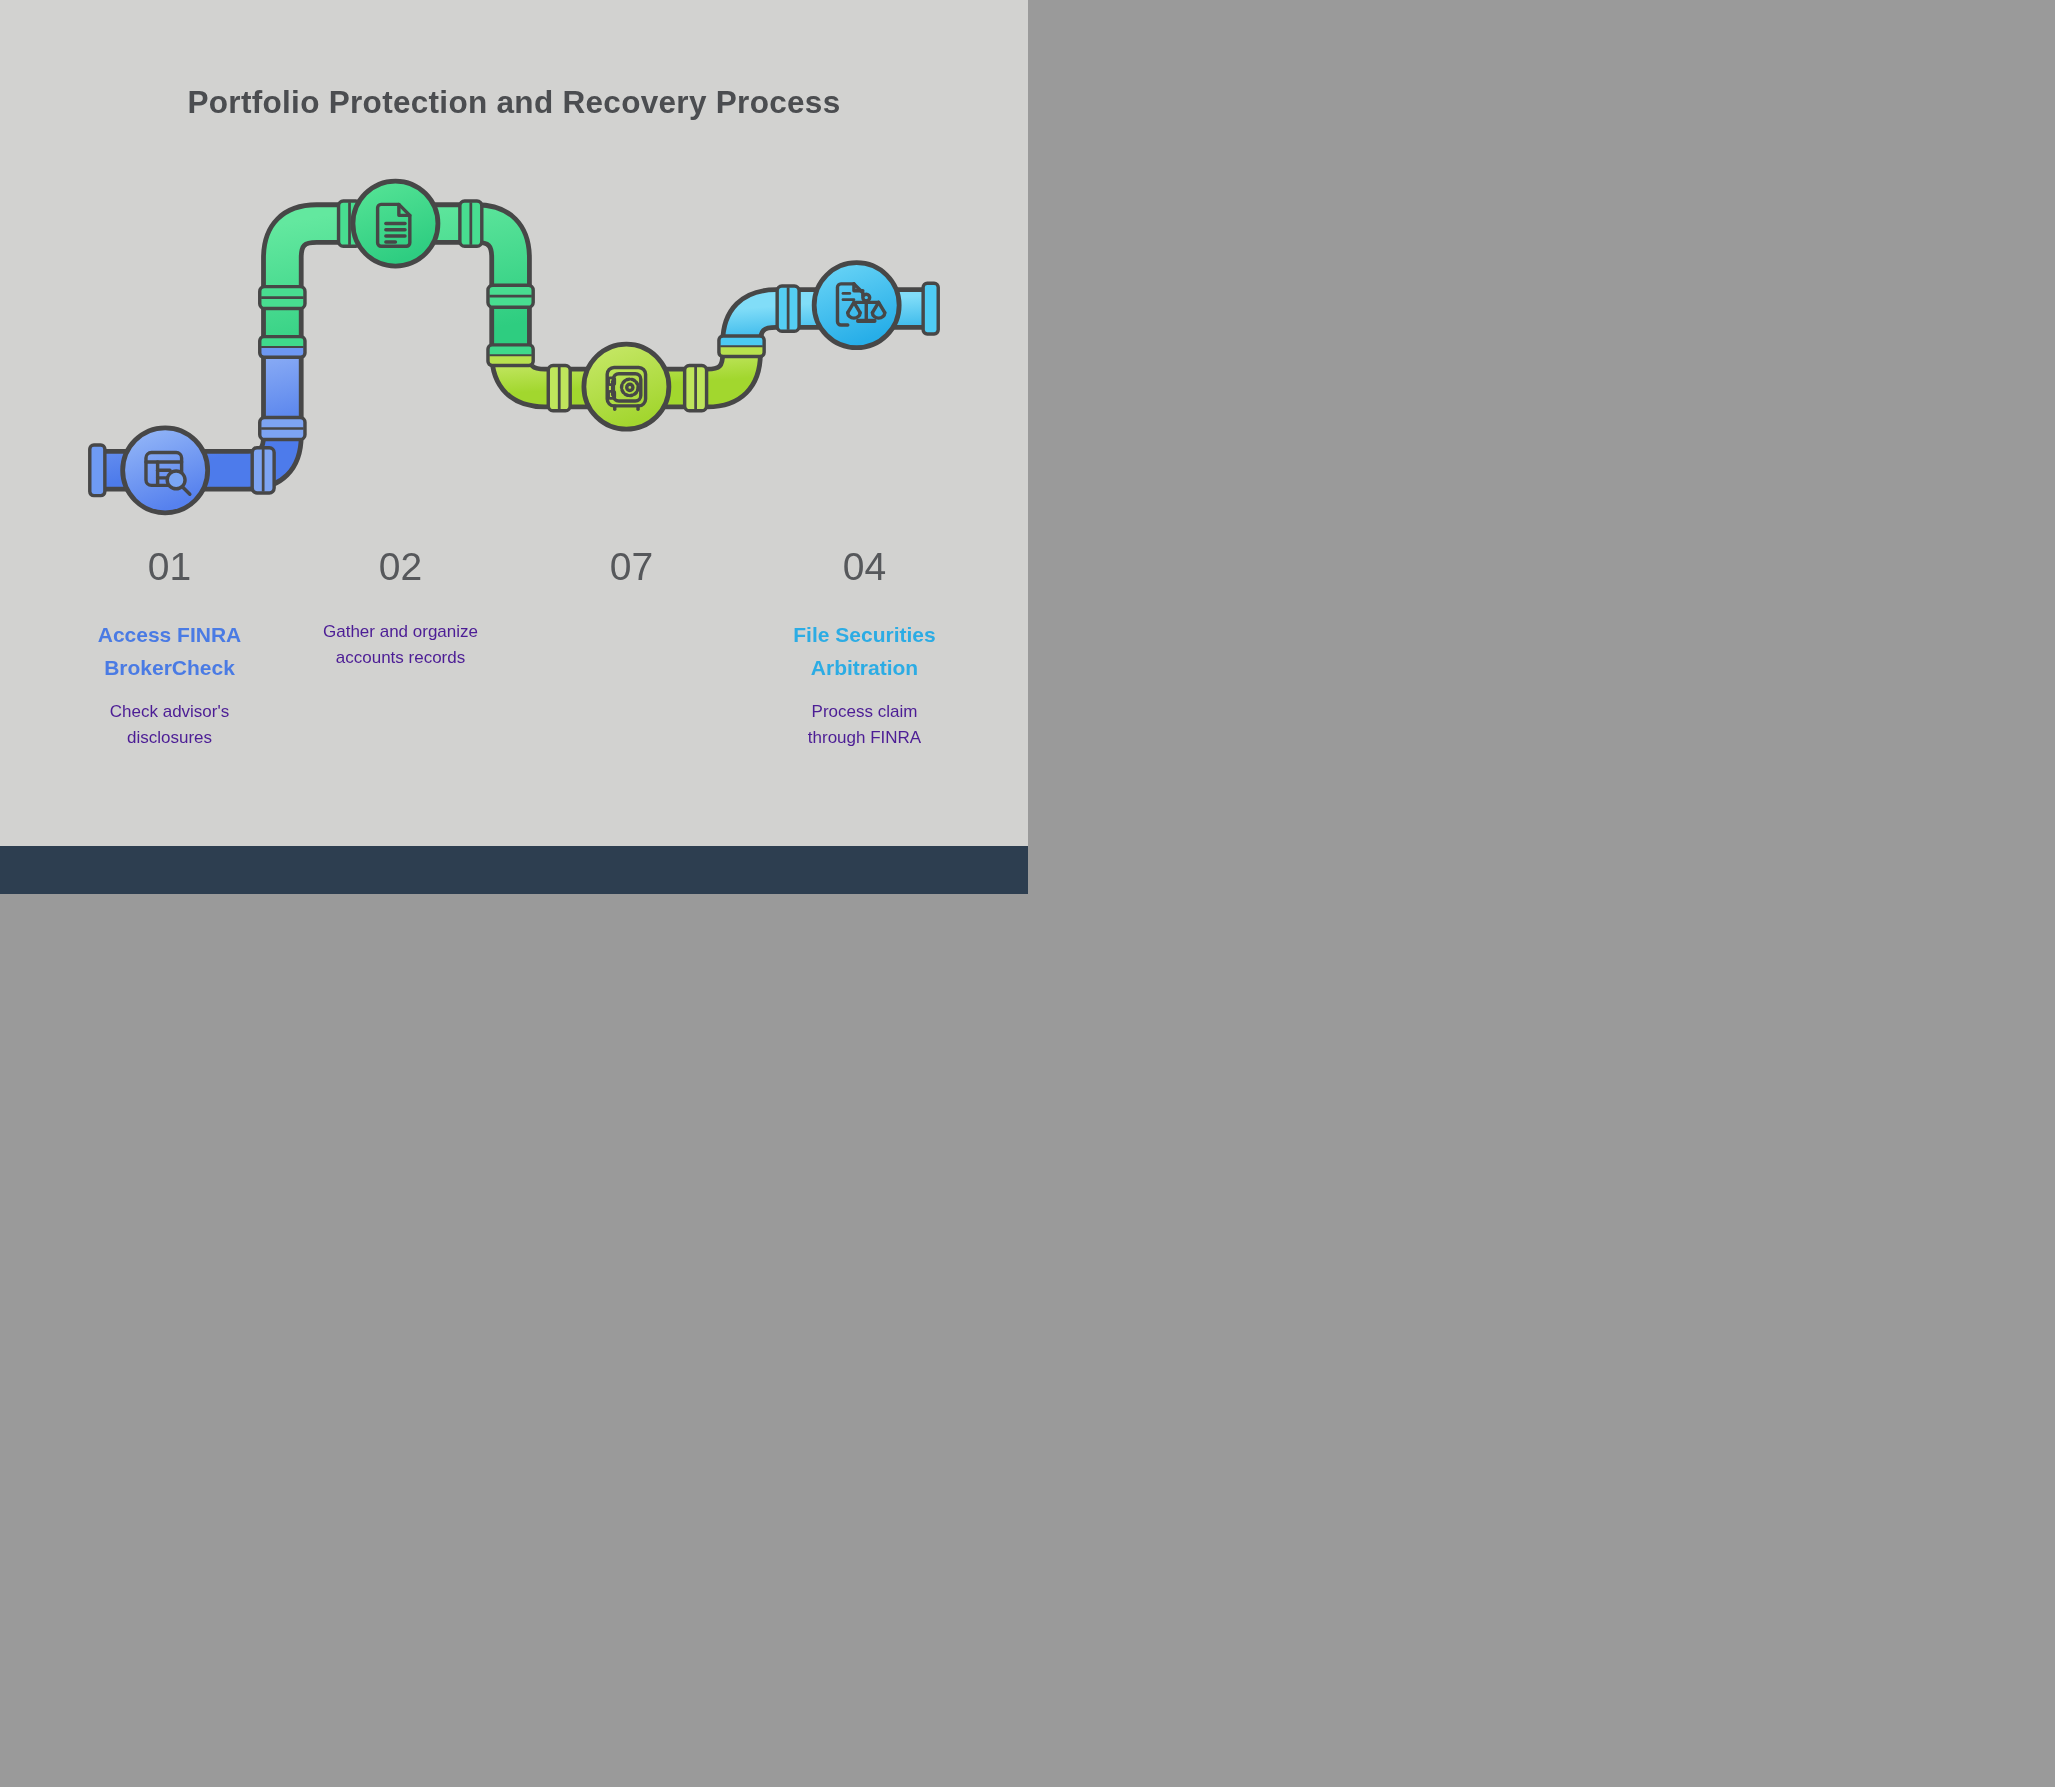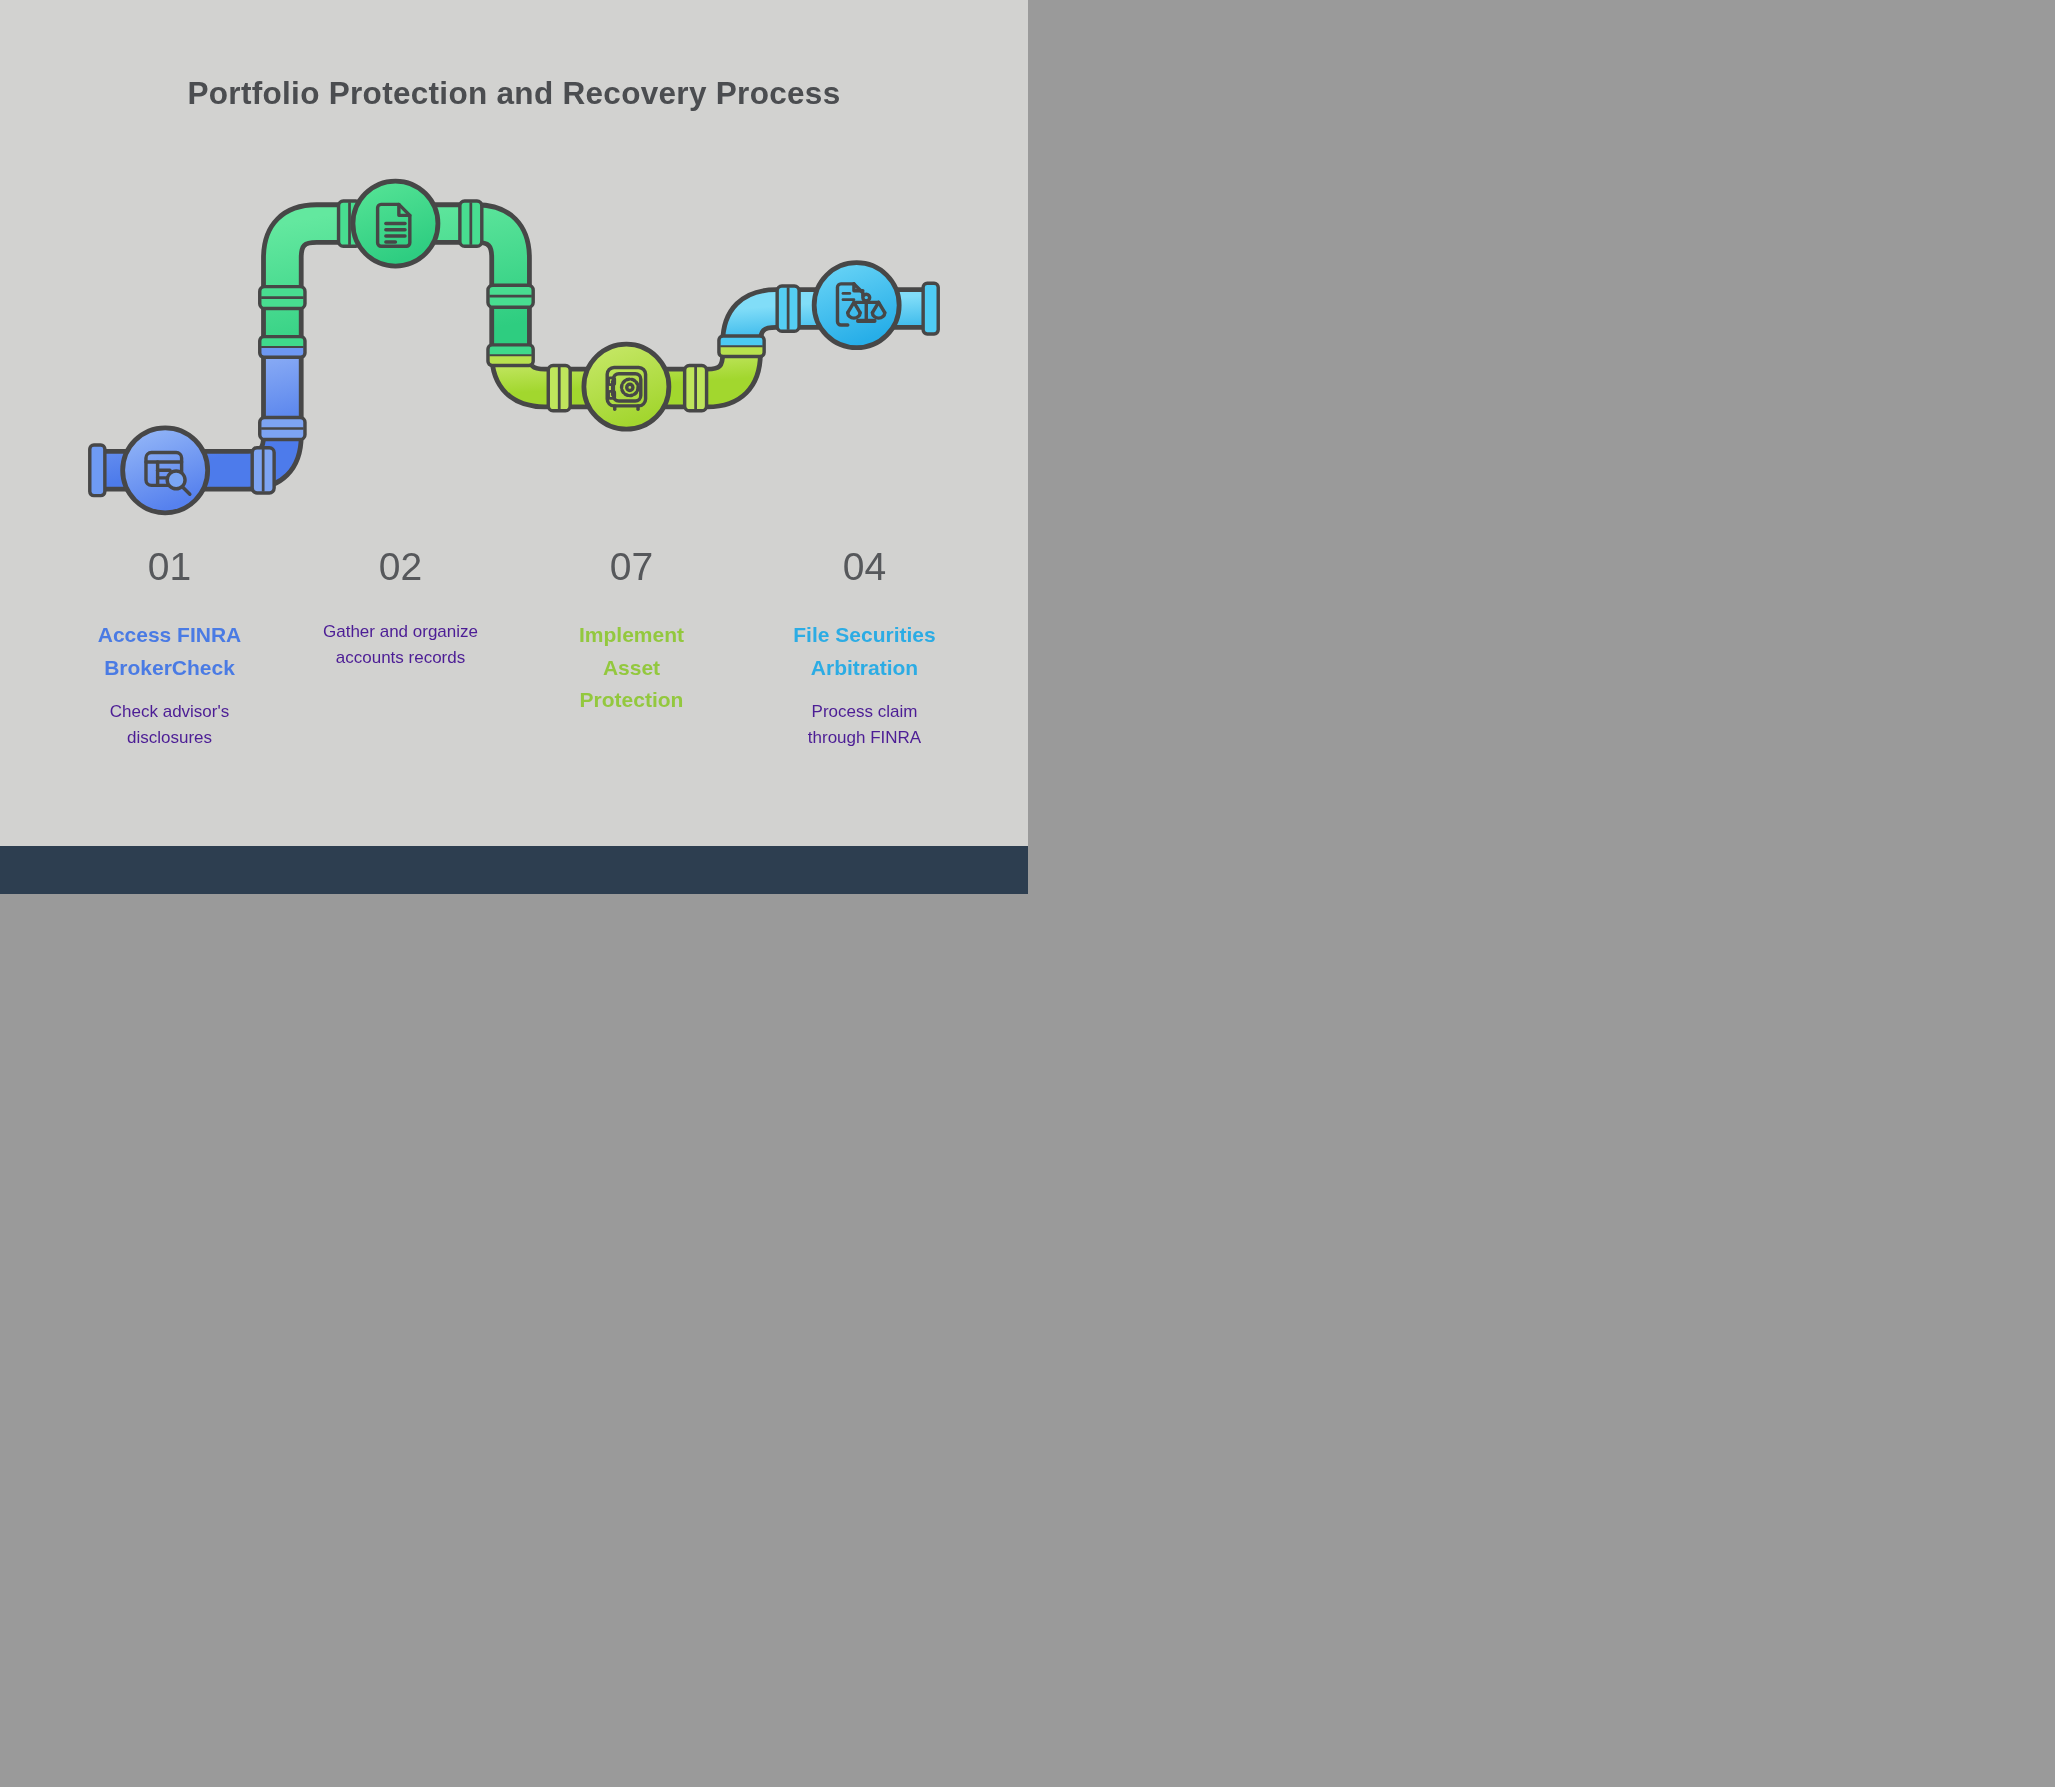--- a/index.html
+++ b/index.html
@@ -5,21 +5,21 @@
   html,body{margin:0;padding:0;background:#9a9a9a;}
   .canvas{
     position:relative;
     width:1028px;height:894px;
     background:#d2d2d0;
     overflow:hidden;
     font-family:"Liberation Sans", sans-serif;
   }
   .pipes{position:absolute;top:0;left:0;z-index:1;}
   .title{
-    position:absolute;top:75px;left:0;width:100%;
+    position:absolute;top:84px;left:0;width:100%;
     text-align:center;
     font-size:31.5px;font-weight:bold;color:#4b4d50;
     letter-spacing:0.3px;
     z-index:2;
   }
   .columns{
     position:absolute;top:545px;left:0;width:100%;z-index:2;
   }
   .col{
     position:absolute;top:0;width:233px;
@@ -247,23 +247,20 @@
       <span class="desc">Check advisor's
 disclosures</span>
     </div>
     <div class="col col2">
       <span class="num">02</span>
       <span class="desc">Gather and organize
 accounts records</span>
     </div>
     <div class="col col3">
       <span class="num">07</span>
-      <span class="heading" style="color: rgb(147, 200, 62);">Implement
-Asset
-Protection</span>
     </div>
     <div class="col col4">
       <span class="num">04</span>
       <span class="heading" style="color: rgb(44, 172, 228);">File Securities
 Arbitration</span>
       <span class="desc">Process claim
 through FINRA</span>
     </div>
   </div>
 

